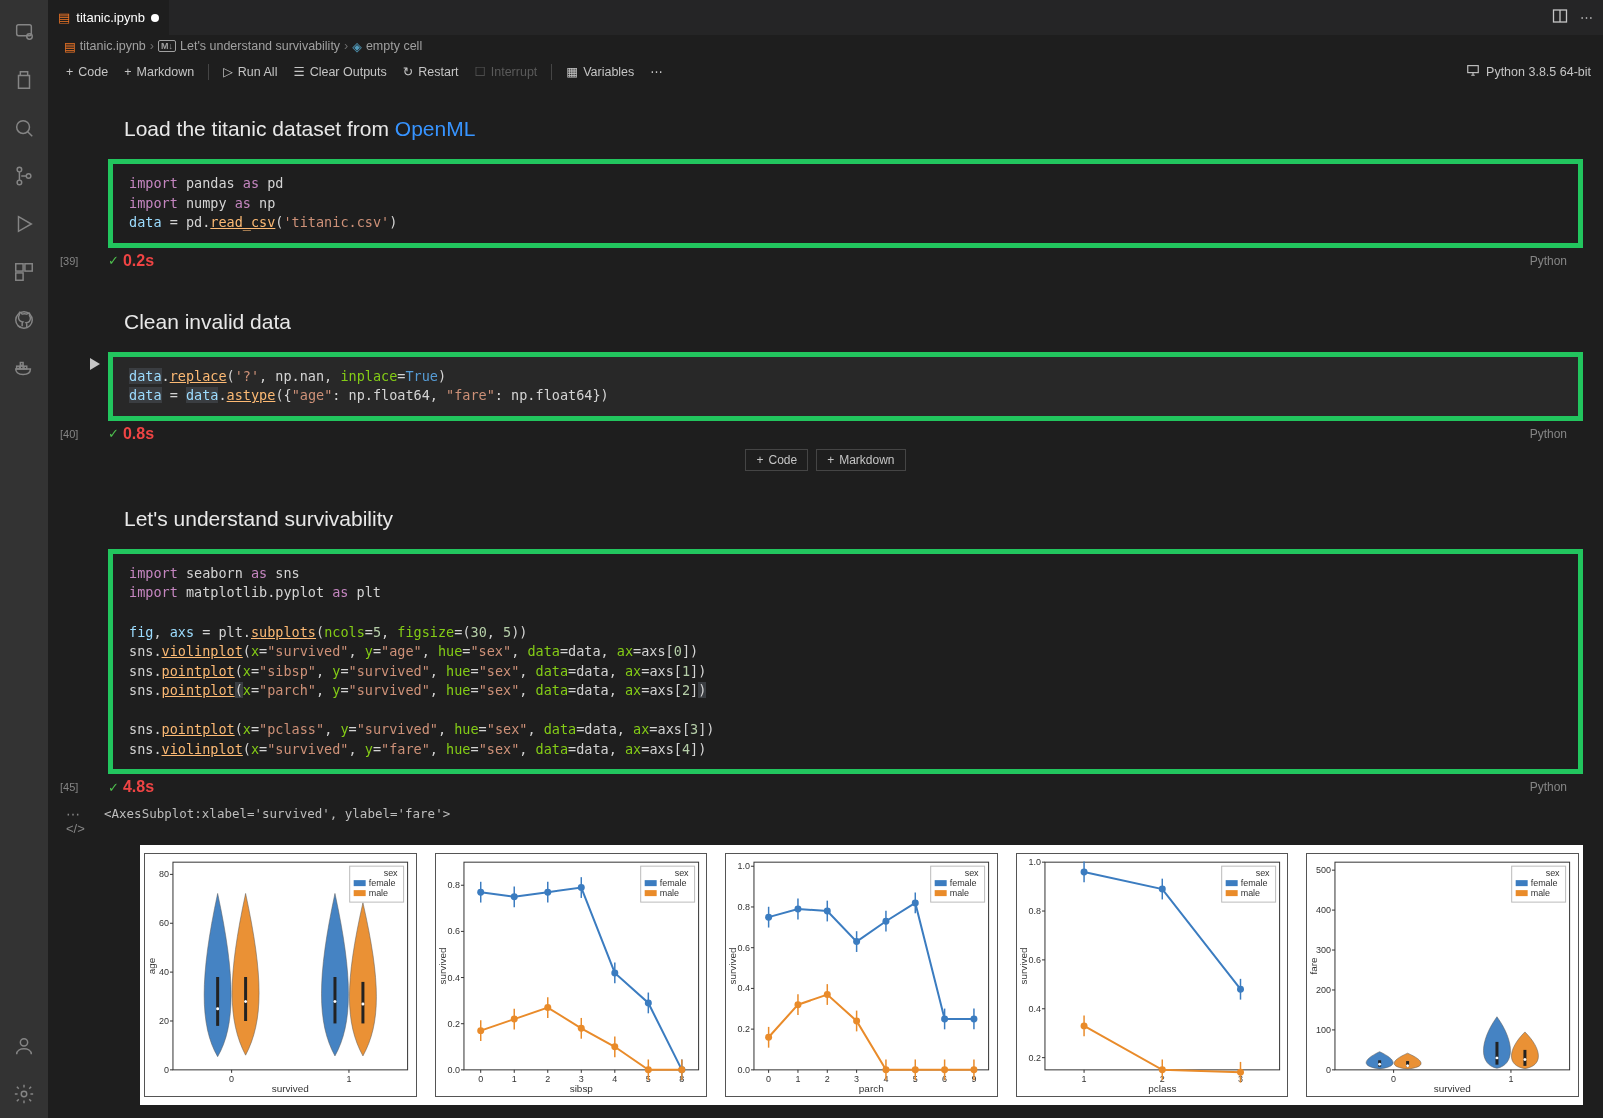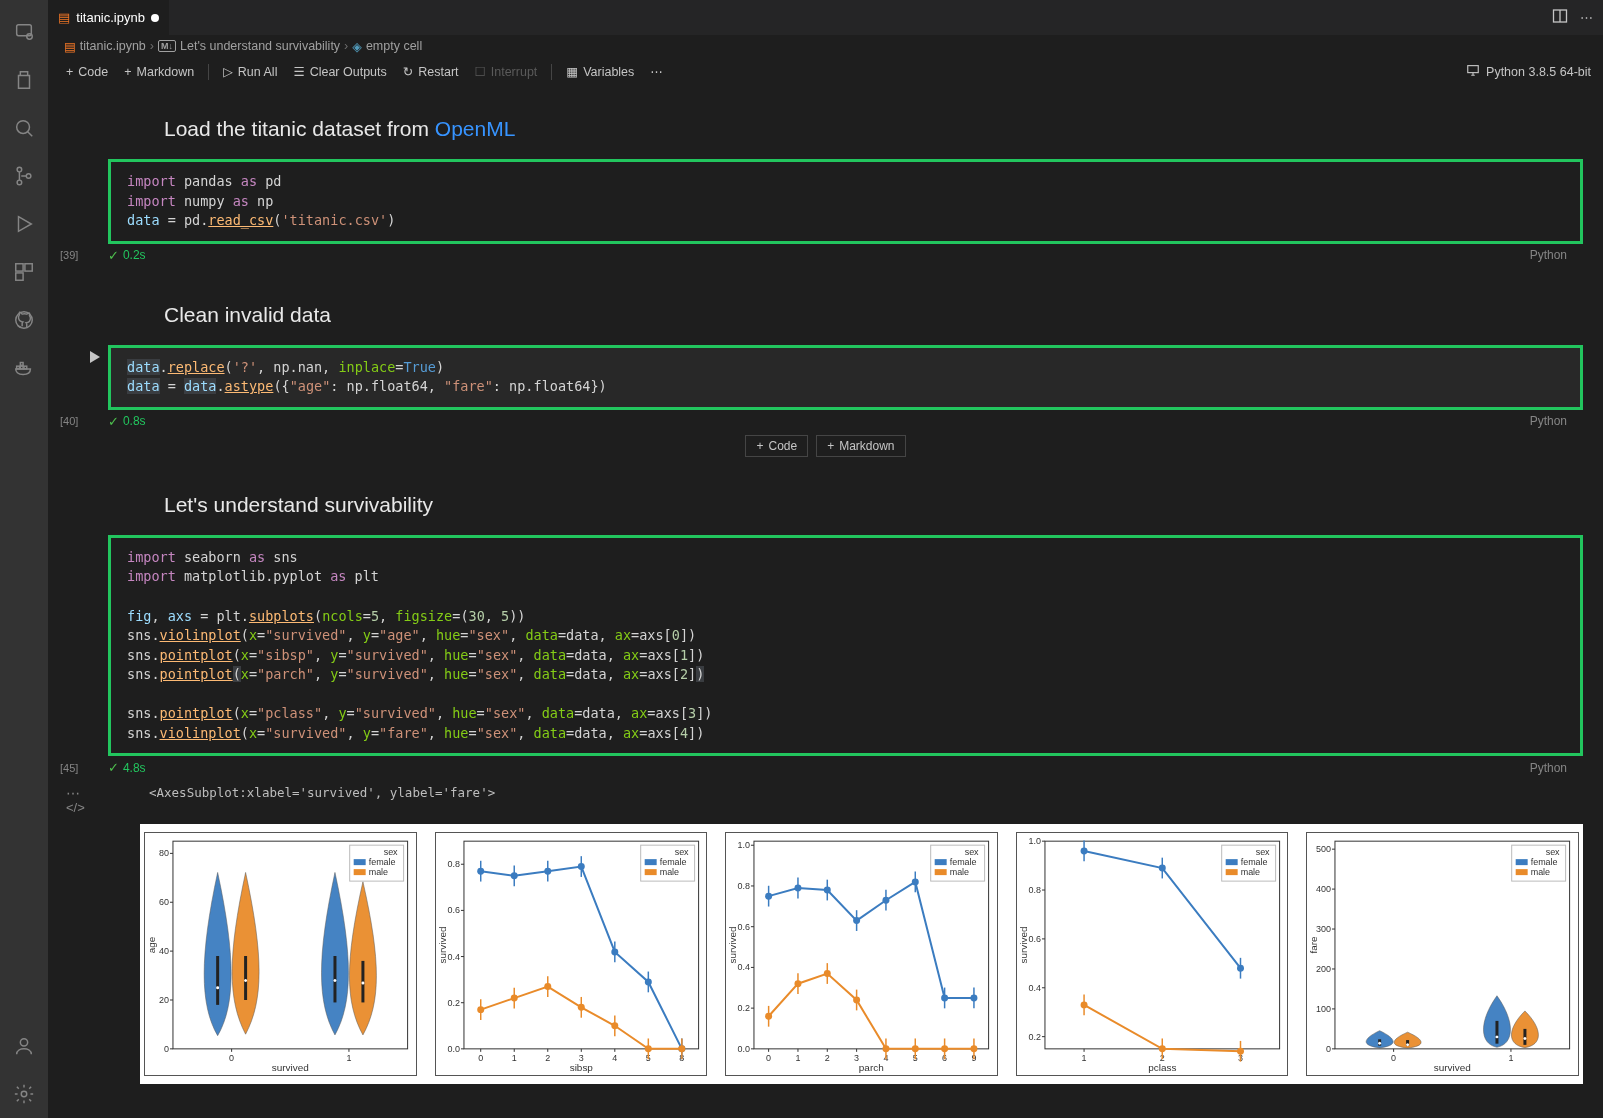--- a/index.html
+++ b/index.html
@@ -105,40 +105,40 @@
 .nb-toolbar .disabled { color:#5a5a5a; }
 .nb-toolbar .right { margin-left:auto; display:flex; align-items:center; gap:6px; }
 
 
 .notebook {
   flex:1;
   overflow-y:auto;
   padding-bottom: 20px;
 }
 .md-cell {
-  padding: 30px 40px 12px 116px;
+  padding: 30px 40px 12px 76px;
   color: #e8e8e8;
 }
 .md-cell h2 { font-size: 21px; font-weight: 400; }
 .md-cell a { color:#3794ff; text-decoration:none; }
 
 .code-cell {
   position:relative;
   margin: 6px 20px 6px 60px;
 }
 .code-cell .run-btn {
   position:absolute;
   left:-22px;
   top:4px;
   color:#c5c5c5;
   cursor:pointer;
 }
 .code-input {
   background:#1e1e1e;
-  border:3px solid #22c55e;
+  border:5px solid #22c55e;
   padding: 10px 16px;
   font-family: "Consolas", "Menlo", monospace;
   font-size: 13.5px;
   line-height: 1.45;
   white-space: pre;
   color:#d4d4d4;
 }
 .code-cell.active .code-input { background:#282828; }
 .exec-row {
   display:flex;
@@ -147,21 +147,21 @@
   padding: 4px 16px 4px 0;
   position:relative;
 }
 .exec-count {
   position:absolute;
   left:-48px;
   font-size:11px;
   color:#858585;
 }
 .check { color:#4ec04e; }
-.exec-time { color:#22c55e; font-size:12px; }
+.exec-time { color:#ef4444; font-size:16px;font-weight:bold; }
 .lang-label {
   margin-left:auto;
   color:#858585;
   font-size:12px;
   text-align:center;
 }
 
 
 .insert-bar {
   display:flex;
@@ -176,21 +176,21 @@
   color:#c5c5c5;
   display:flex;
   align-items:center;
   gap:5px;
   cursor:pointer;
   background:#1e1e1e;
 }
 
 
 .output-text {
-  margin-left:101px;
+  margin-left:56px;
   font-family: "Consolas", monospace;
   font-size:12.5px;
   color:#bdbdbd;
 }
 .output-dots {
   position:absolute;
   left:18px;
   font-size:14px;
   color:#858585;
 }

